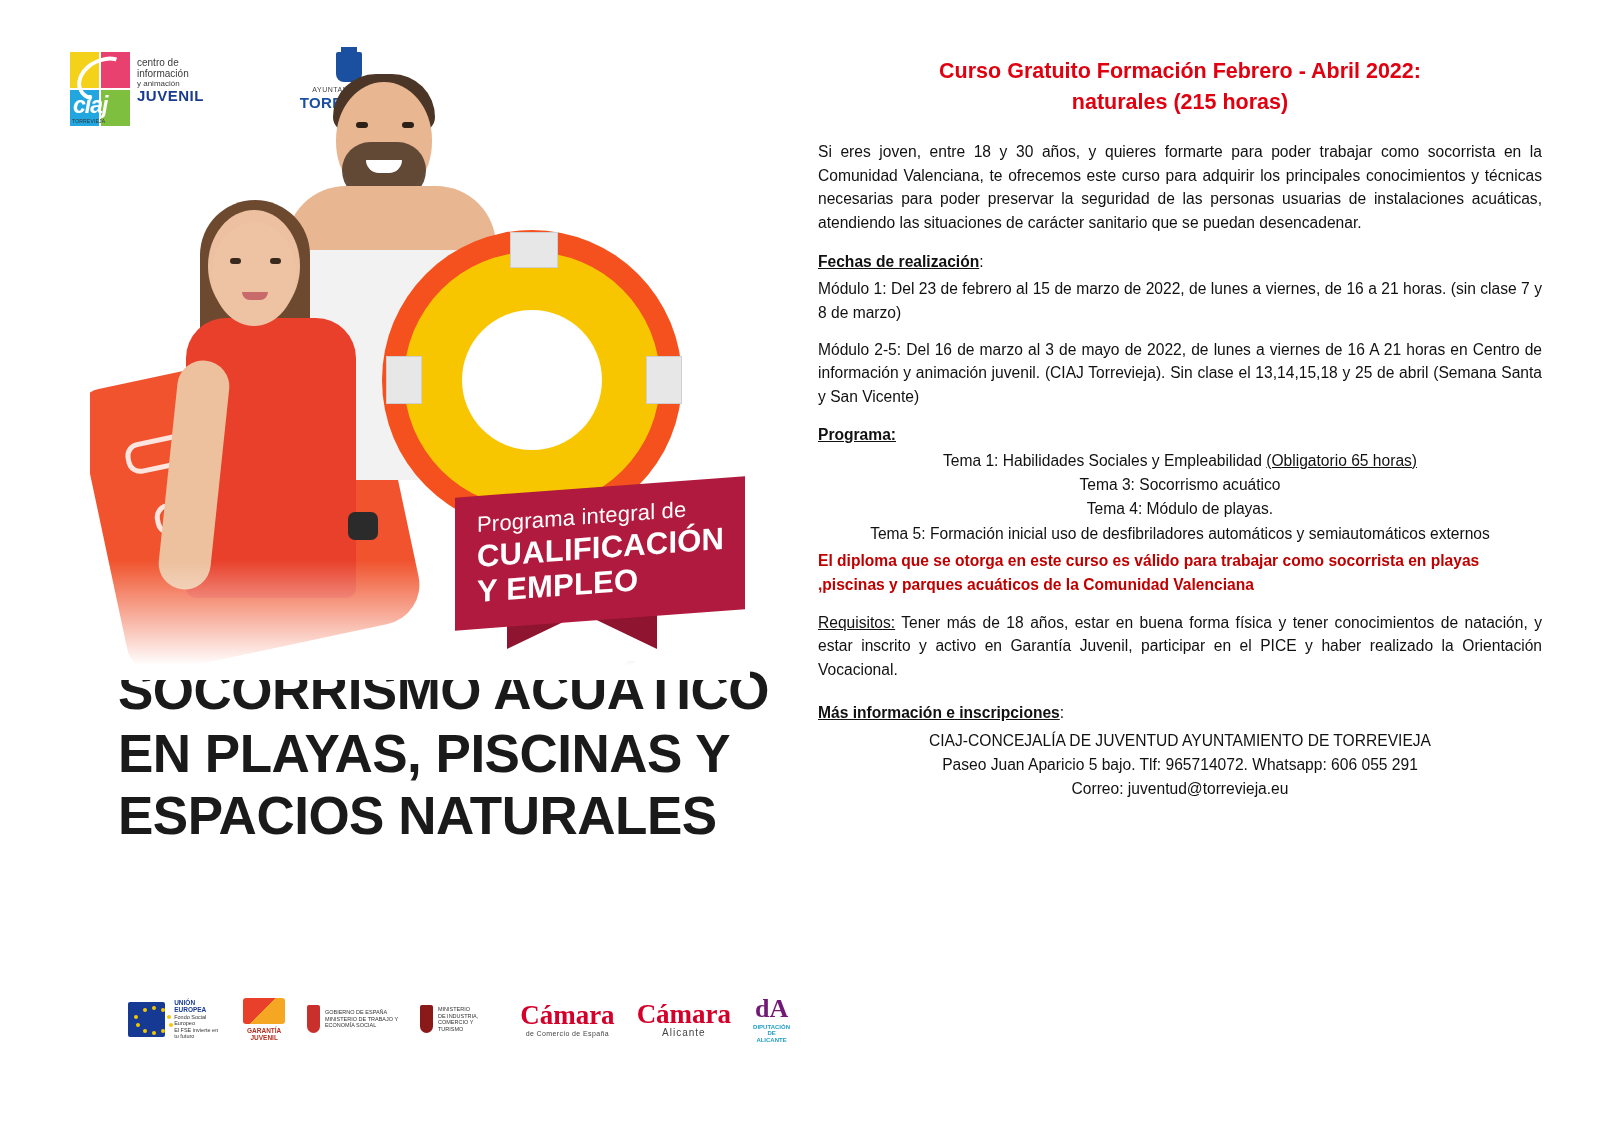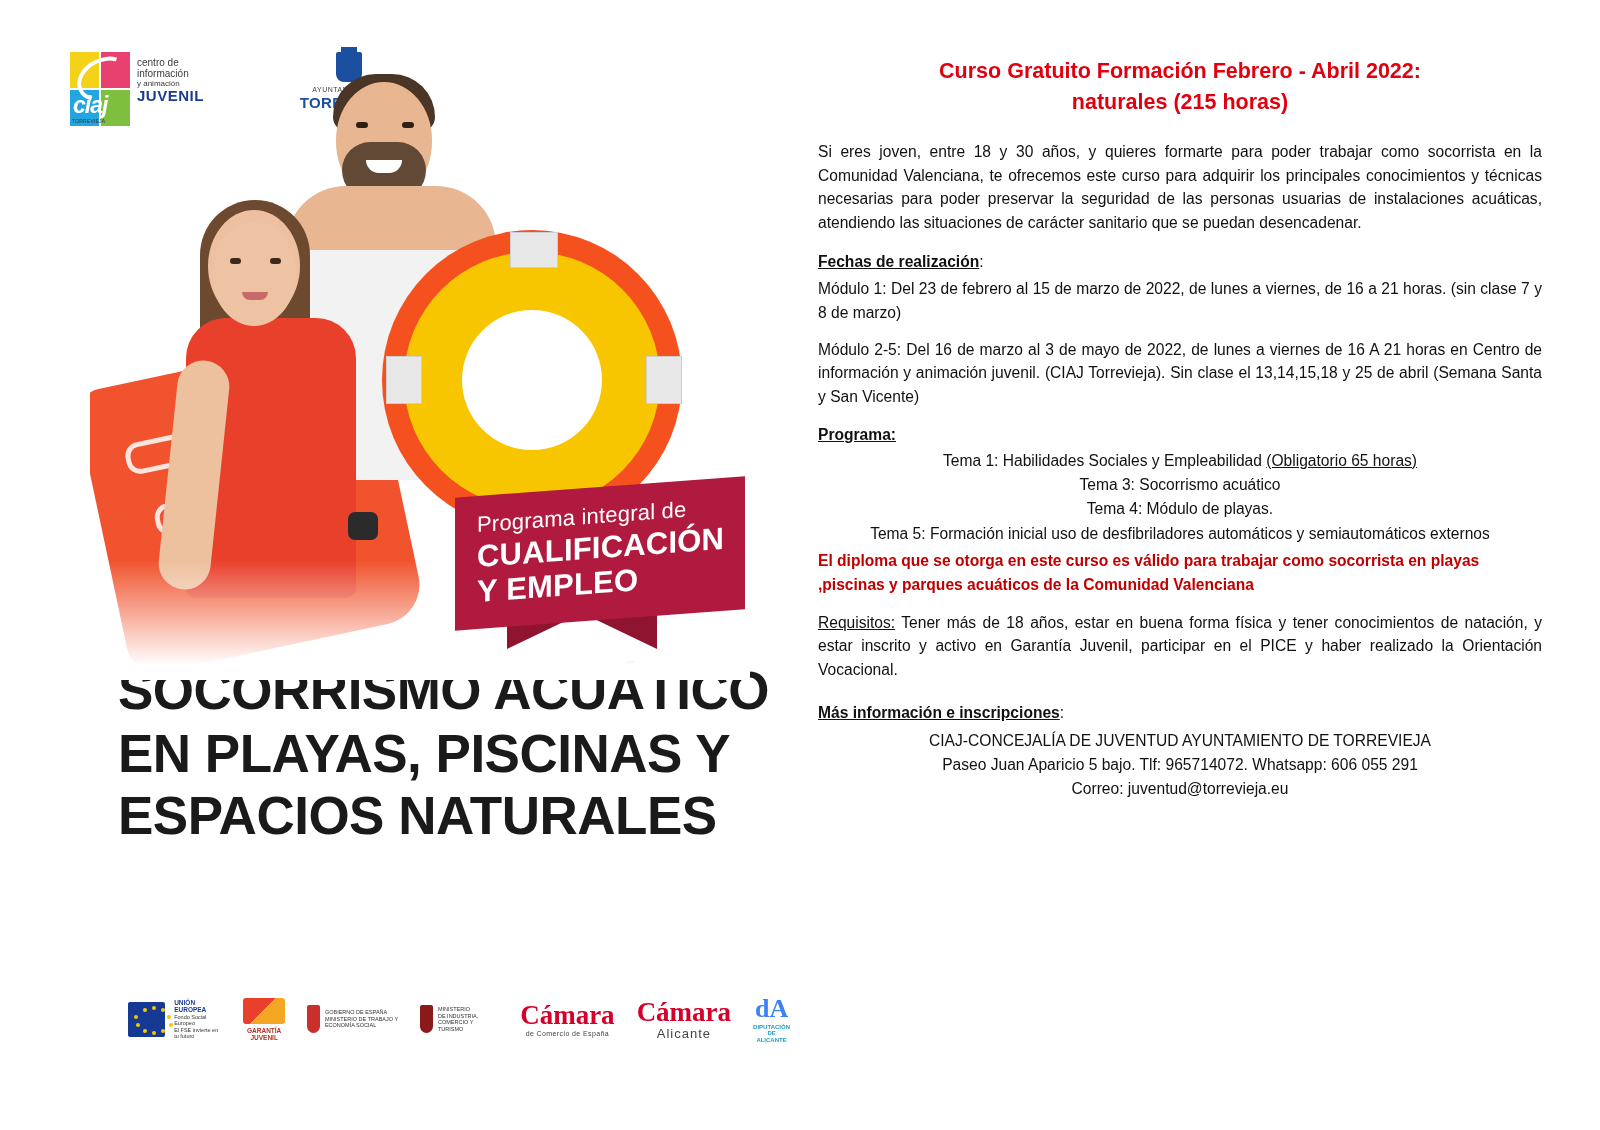--- a/index.html
+++ b/index.html
@@ -419,29 +419,29 @@
     font-weight: bold;
     color: #d4002a;
     font-family: "Liberation Serif", serif;
   }
   .camara .c-sub {
     font-size: 7px;
     color: #444;
     letter-spacing: 0.4px;
   }
   .camara .c-sub2 {
-    font-size: 13px;
+    font-size: 10px;
     color: #444;
     letter-spacing: 1px;
   }
   .dipu { text-align: center; line-height: 1.1; }
   .dipu-mark {
     font-size: 26px;
     font-weight: bold;
-    color: #3b82f6;
+    color: #701a75;
     font-family: "Liberation Serif", serif;
   }
   .dipu-t { font-size: 6px; color: #1f9ec4; font-weight: bold; }
 
   
   .content {
     position: absolute;
     left: 818px;
     top: 56px;
     width: 724px;

